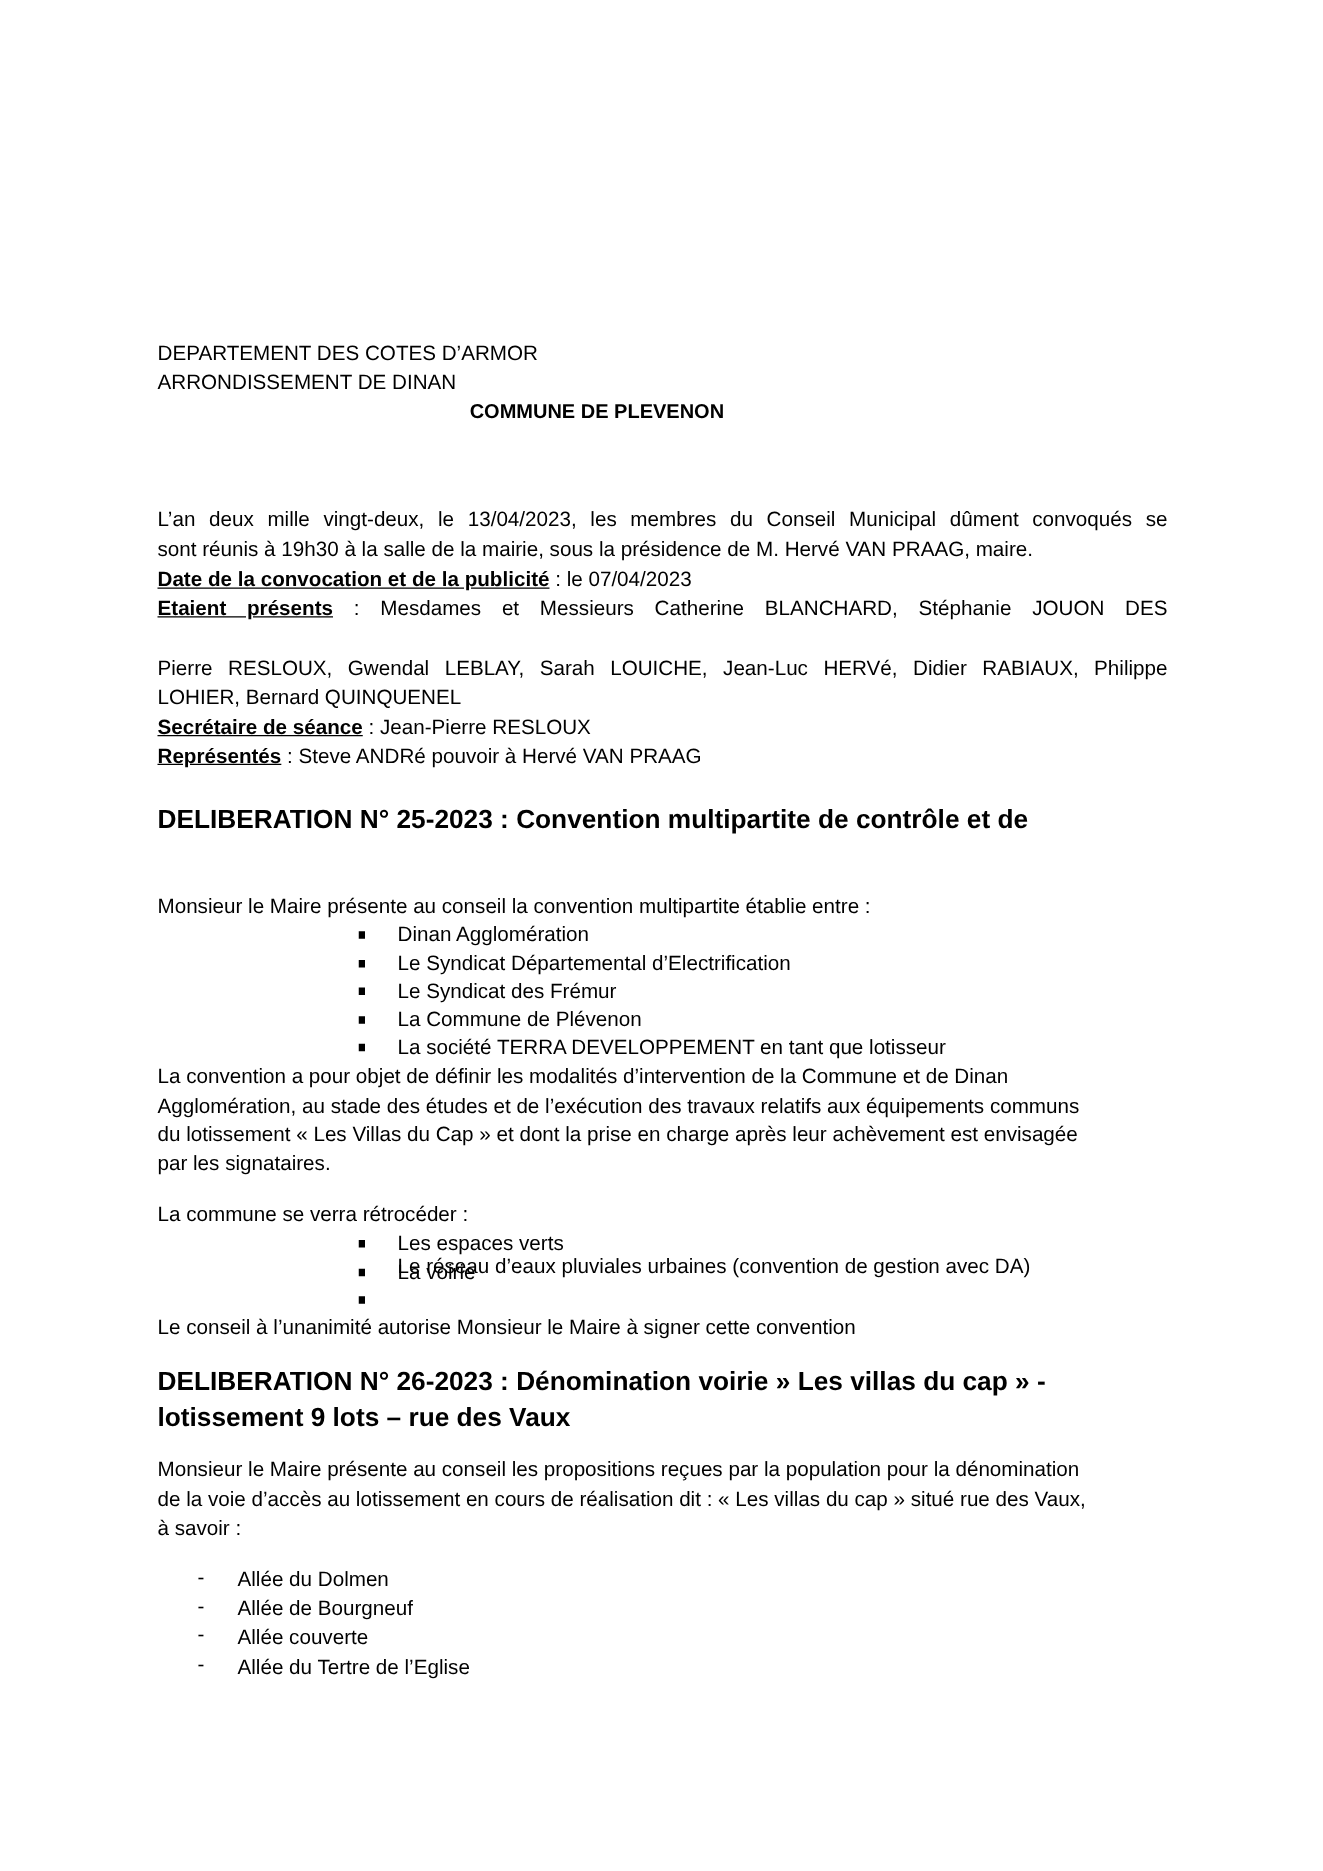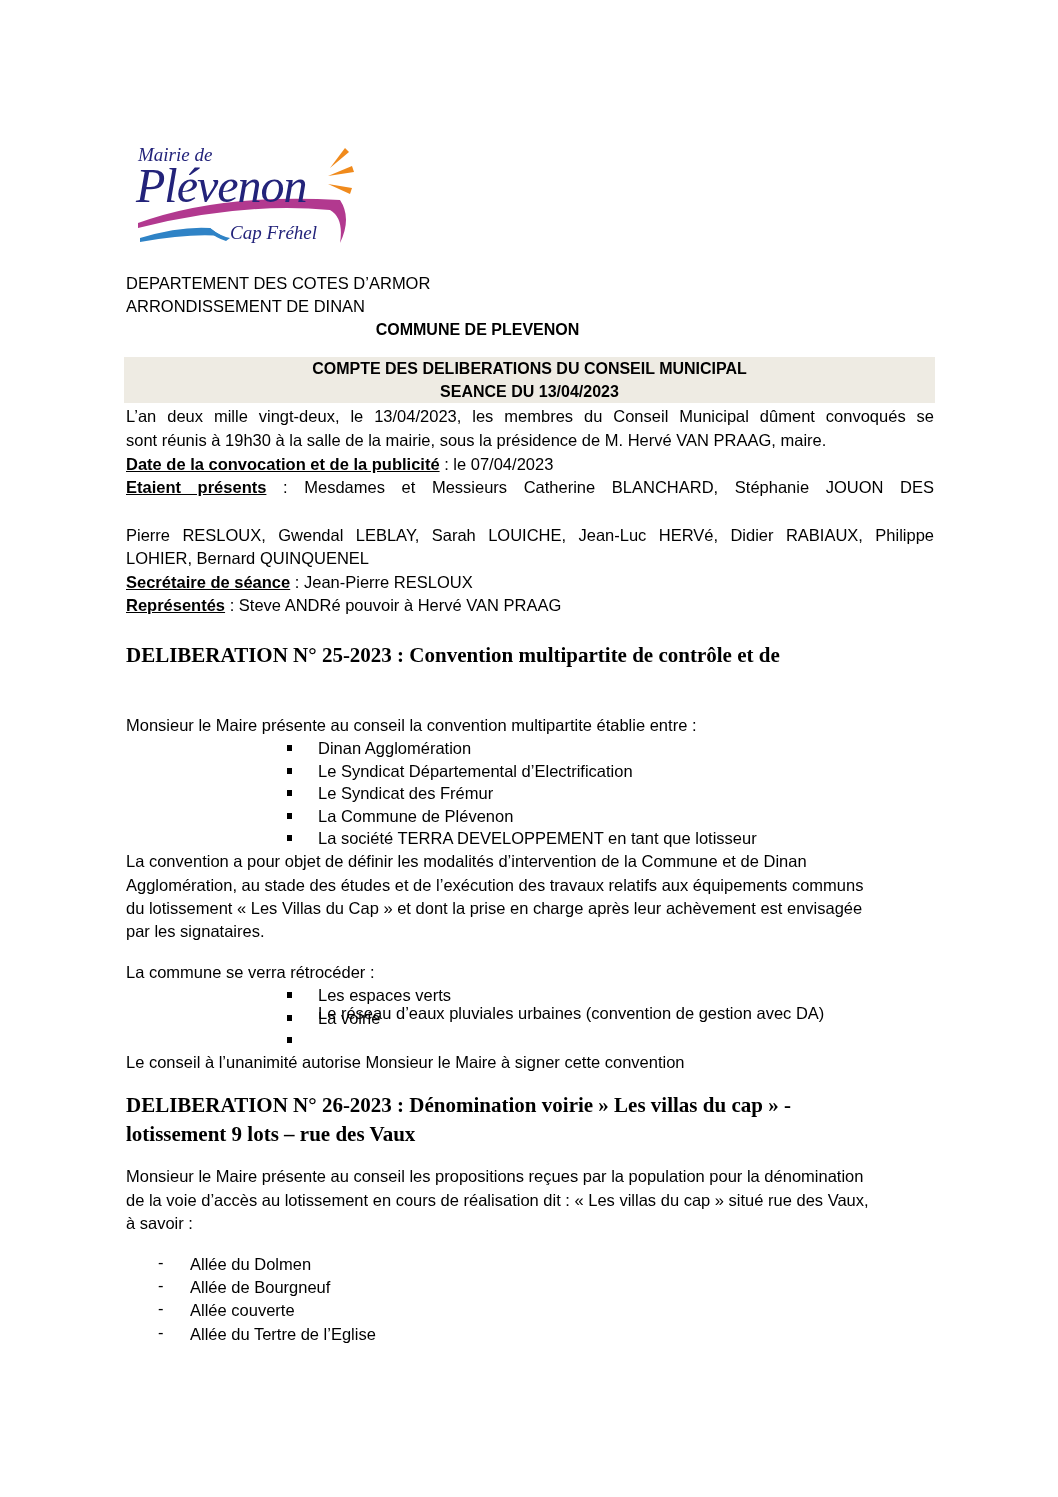--- a/index.html
+++ b/index.html
@@ -6,55 +6,35 @@
   body { width: 1058px; height: 1497px; position: relative; overflow: hidden;
          font-family: "Liberation Sans", sans-serif; color: #000; }
   .page { position: absolute; left: 0; top: 0; width: 1058px; height: 1497px; }
   .abs { position: absolute; }
   .txt { font-size: 16.5px; line-height: 23px; white-space: nowrap; }
   .just { text-align: justify; text-align-last: justify; white-space: normal; }
   .bold { font-weight: bold; }
   .ul { text-decoration: underline; font-weight: bold; }
   .band { position: absolute; left: 124px; top: 357px; width: 811px; height: 46px; background: #eeebe3; }
   .band-line { position: absolute; left: 0; width: 100%; text-align: center; font-weight: bold; font-size: 16px; line-height: 22px; }
-  .h2 { font-size: 21px; line-height: 29px; font-weight: bold; white-space: nowrap; font-family: Liberation Serif, serif; }
+  .h2 { font-size: 21px; line-height: 29px; font-weight: bold; white-space: nowrap; }
   .bullet-sq { position: absolute; width: 5px; height: 6px; background: #000; }
   .dash { position: absolute; font-size: 16.5px; }
   .logo { position: absolute; left: 130px; top: 138px; width: 230px; height: 115px; }
 </style>
 </head>
 <body>
 
 <div class="page">
 
-  <div class="logo">
-    <svg width="230" height="115" viewBox="0 0 230 115">
-
-      <path d="M200 30 L215 10 L219 14 Z" fill="#f08a1c"></path>
-      <path d="M198 38 L222 28 L224 34 Z" fill="#f08a1c"></path>
-      <path d="M198 46 L222 50 L220 56 Z" fill="#f08a1c"></path>
-
-      <path d="M8 85 Q90 55 210 62 Q222 80 210 105 Q214 80 200 72 Q110 64 8 90 Z" fill="#b2398f"></path>
-
-      <path d="M10 100 Q50 88 80 90 Q86 95 92 98 Q60 95 10 104 Z" fill="#2f83c6"></path>
-      <path d="M80 90 Q90 98 100 100 L96 103 Q86 100 78 93 Z" fill="#2f83c6"></path>
-    </svg>
-    <span class="abs" style="left:8px; top:6px; font-family:'Liberation Serif',serif; font-style:italic; font-size:19px; color:#23237a;">Mairie de</span>
-    <span class="abs" style="left:6px; top:20px; font-family:'Liberation Serif',serif; font-style:italic; font-size:48px; color:#23237a; letter-spacing:-1px;">Plévenon</span>
-    <span class="abs" style="left:100px; top:84px; font-family:'Liberation Serif',serif; font-style:italic; font-size:19px; color:#23237a;">Cap Fréhel</span>
-  </div>
 
   <div class="abs txt" style="left:126px; top:272px;">DEPARTEMENT DES COTES D’ARMOR</div>
   <div class="abs txt" style="left:126px; top:295px;">ARRONDISSEMENT DE DINAN</div>
   <div class="abs txt bold" style="left:0; width:955px; text-align:center; top:318px; font-size:16px;">COMMUNE DE PLEVENON</div>
 
-  <div class="band">
-    <div class="band-line" style="top:1px;">COMPTE DES DELIBERATIONS DU CONSEIL MUNICIPAL</div>
-    <div class="band-line" style="top:24px;">SEANCE DU 13/04/2023</div>
-  </div>
 
   <div class="abs txt just" style="left:126px; width:808px; top:405px;">L’an deux mille vingt-deux, le 13/04/2023, les membres du Conseil Municipal dûment convoqués se</div>
   <div class="abs txt" style="left:126px; top:429px;">sont réunis à 19h30 à la salle de la mairie, sous la présidence de M. Hervé VAN PRAAG, maire.</div>
   <div class="abs txt" style="left:126px; top:453px;">
     <span class="ul">Date de la convocation et de la publicité</span><span> : le 07/04/2023</span>
   </div>
   <div class="abs txt just" style="left:126px; width:808px; top:476px;">
     <span class="ul">Etaient présents</span><span> : Mesdames et Messieurs Catherine BLANCHARD, Stéphanie JOUON DES</span>
   </div>
   <div class="abs txt just" style="left:126px; width:808px; top:524px;">Pierre RESLOUX, Gwendal LEBLAY, Sarah LOUICHE, Jean-Luc HERVé, Didier RABIAUX, Philippe</div>

